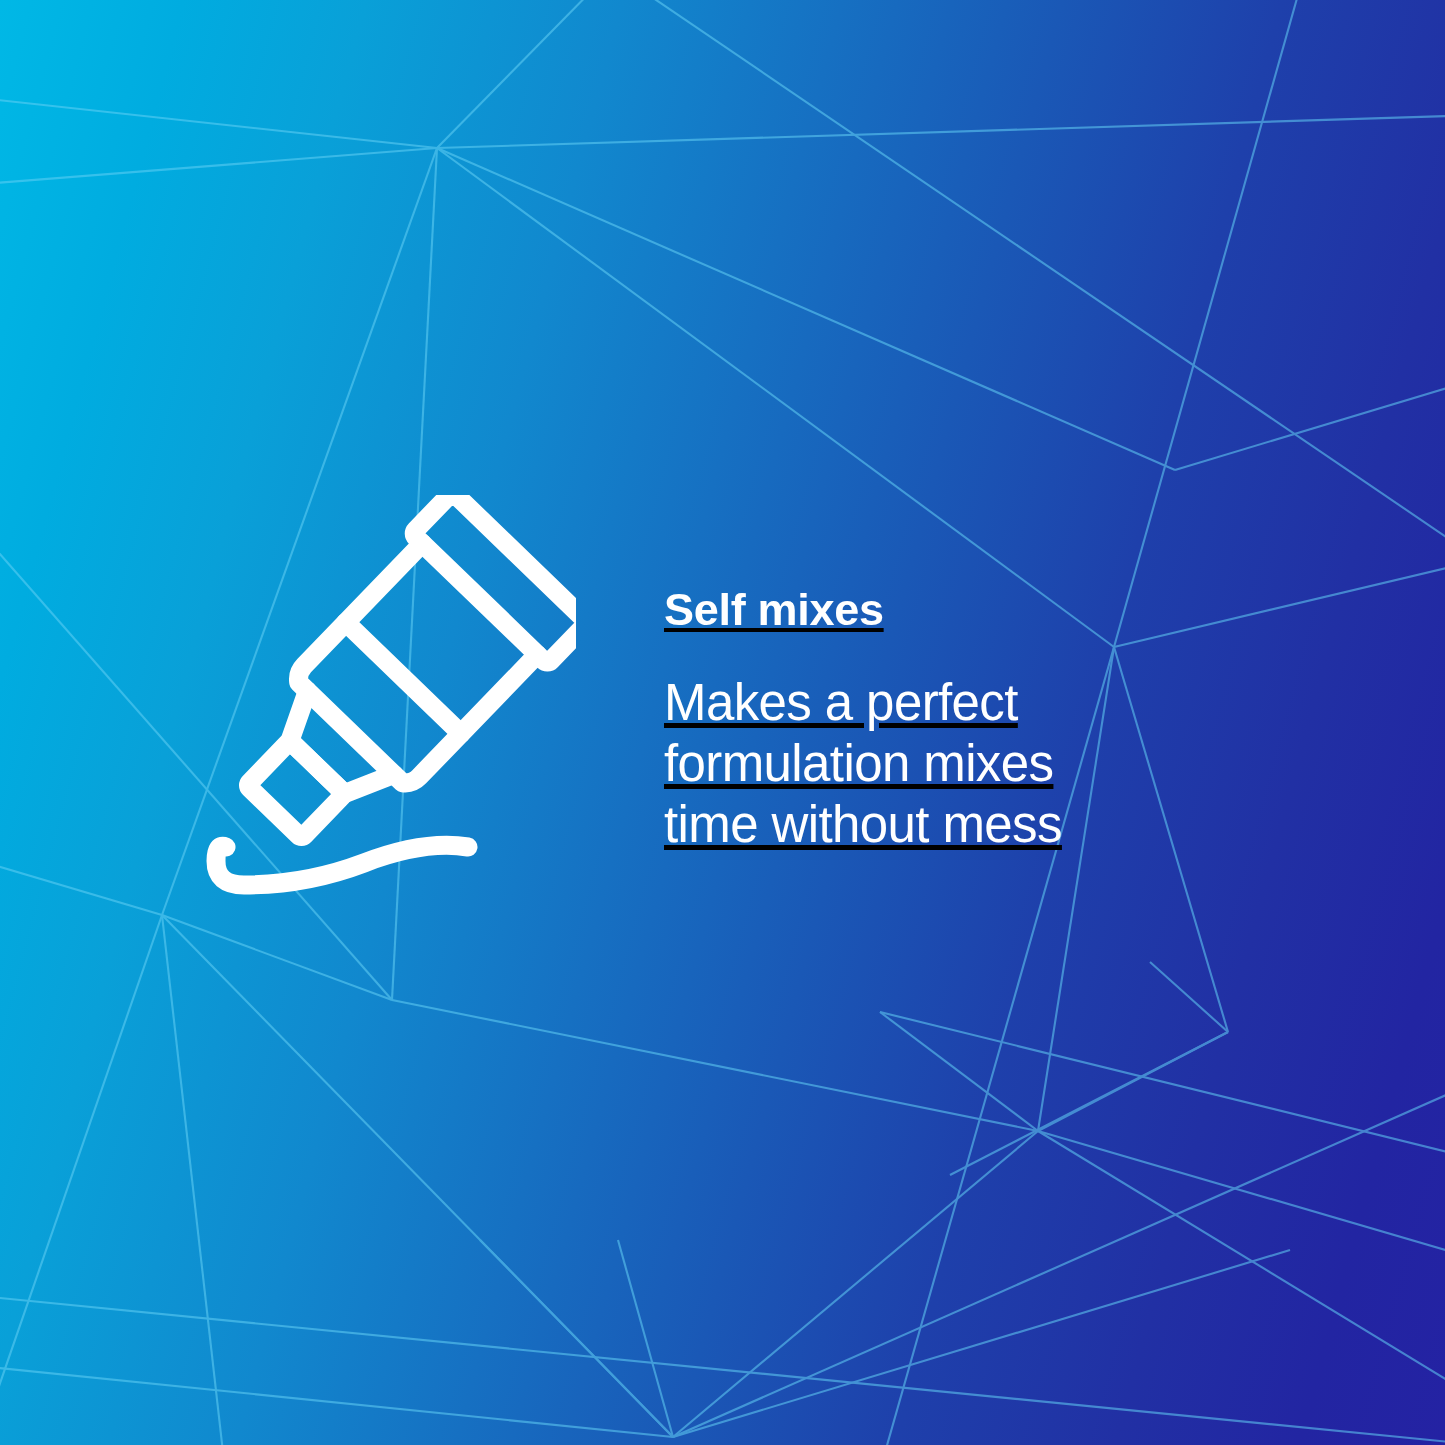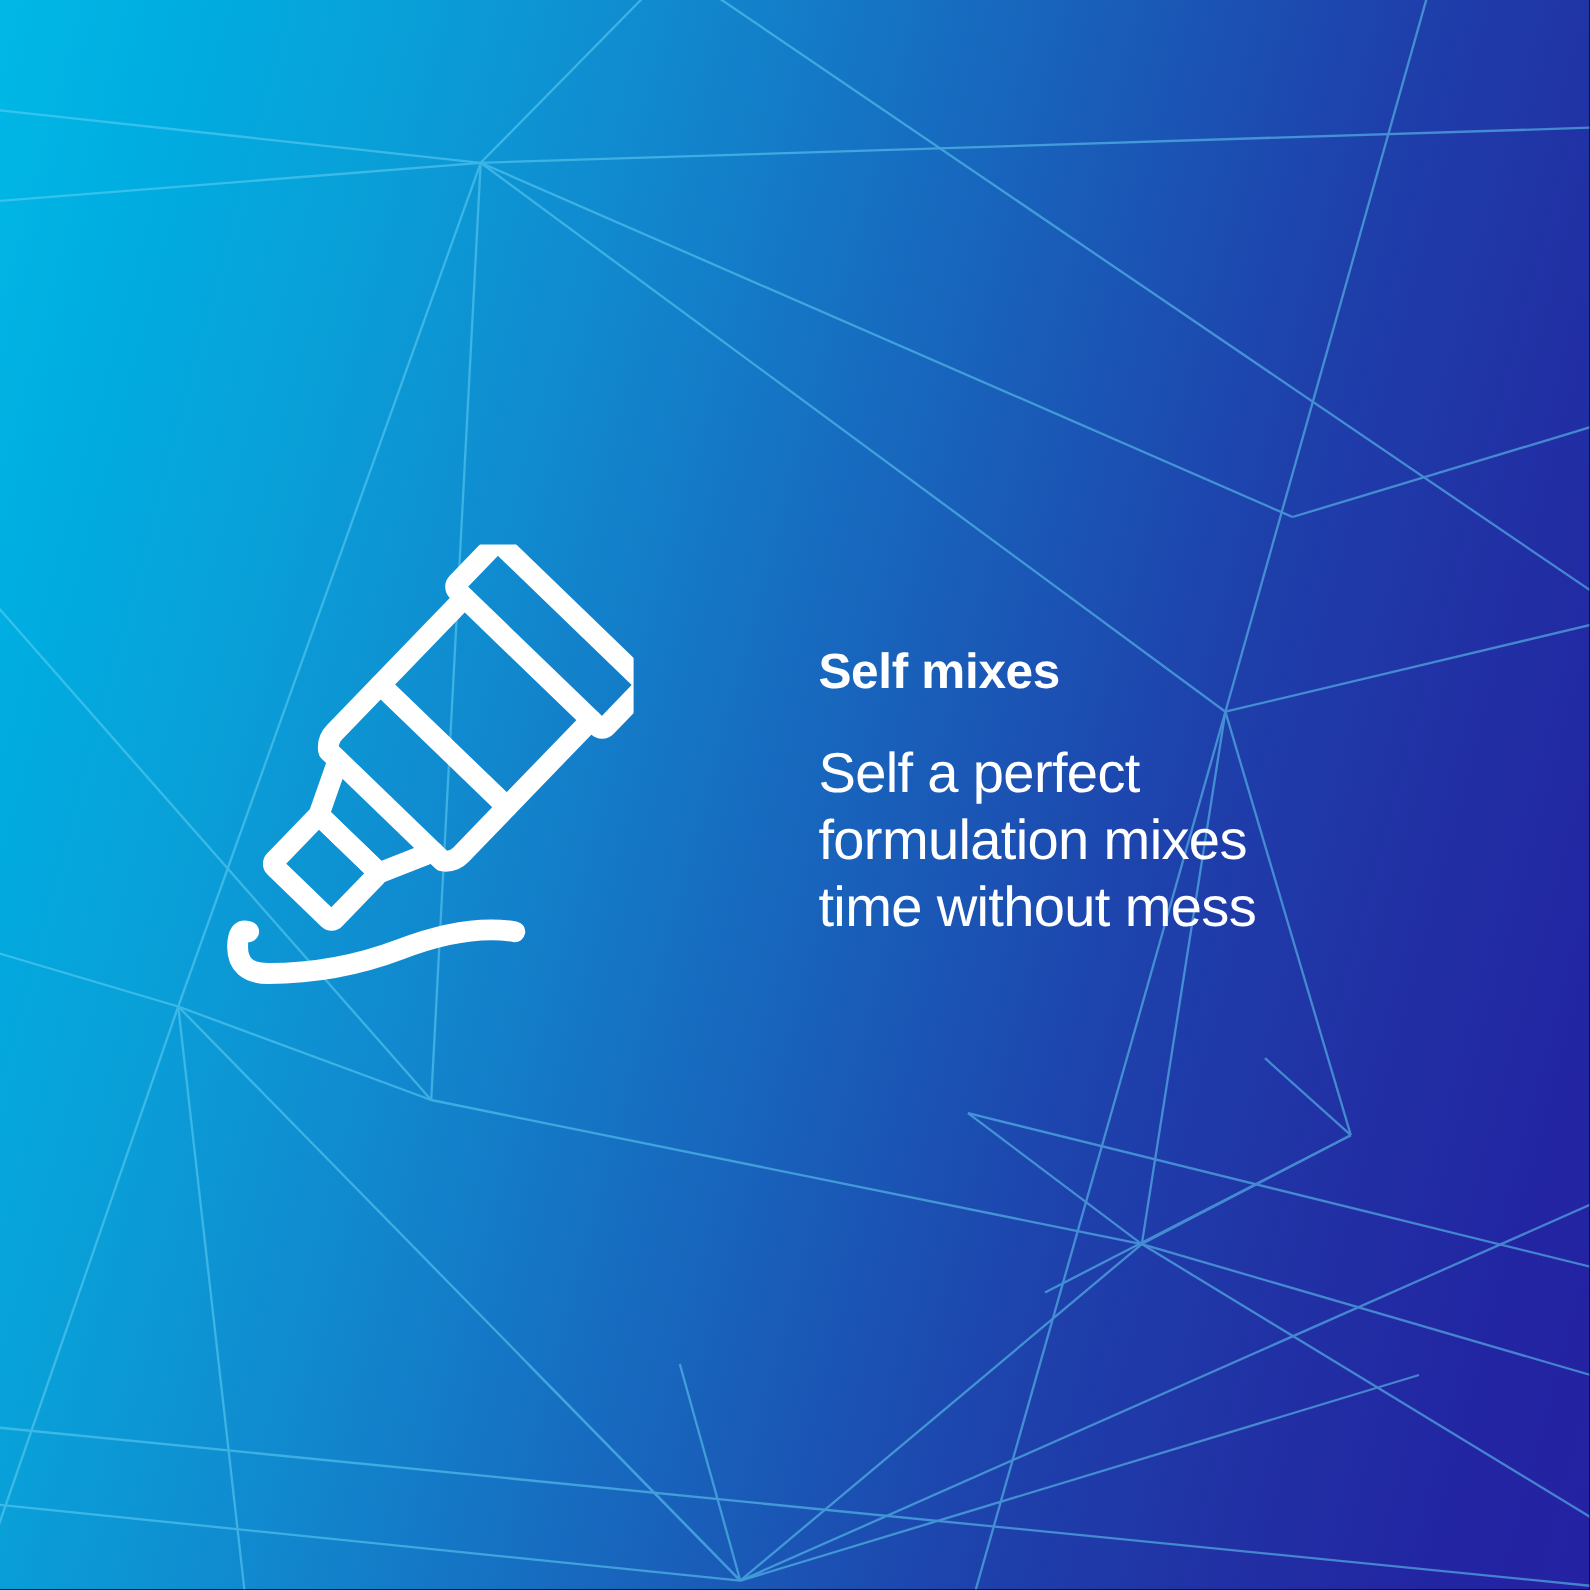--- a/index.html
+++ b/index.html
@@ -48,23 +48,24 @@
     width: 380px;
     height: 402px;
   }
   .icon-wrap svg {
     display: block;
     width: 100%;
     height: 100%;
   }
   .text-block {
     position: absolute;
-    left: 744px;
+    left: 664px;
     top: 584px;
     width: 560px;
+    text-decoration: underline;
   }
   .headline {
     color: #ffffff;
     font-size: 45px;
     font-weight: bold;
     line-height: 52px;
     letter-spacing: -0.3px;
     margin: 0;
     white-space: nowrap;
   }
@@ -154,20 +155,20 @@
           <rect x="152" y="300" width="76" height="62" rx="4"></rect>
         </g>
 
         <path d="M30 352 Q20 348 20 366 Q20 390 48 390 Q110 390 168 368 Q228 345 272 352" fill="none" stroke="#ffffff" stroke-width="19" stroke-linecap="round" stroke-linejoin="round"></path>
       </svg>
     </div>
 
     <div class="text-block">
       <h2 class="headline">Self mixes</h2>
       <p class="body-copy">
-        <span class="body-line">Self a perfect</span>
+        <span class="body-line">Makes a perfect</span>
         <span class="body-line">formulation mixes</span>
         <span class="body-line">time without mess</span>
       </p>
     </div>
 
   </div>
 </div>
 
 </body></html>

